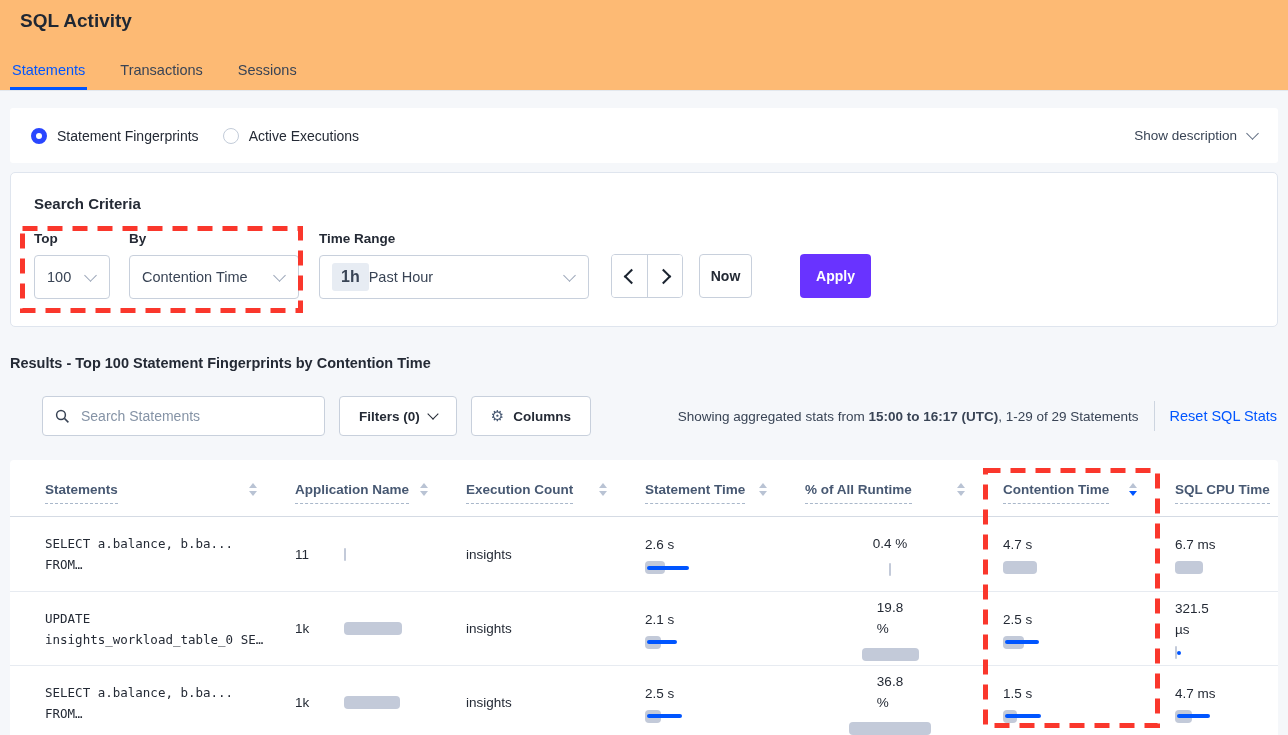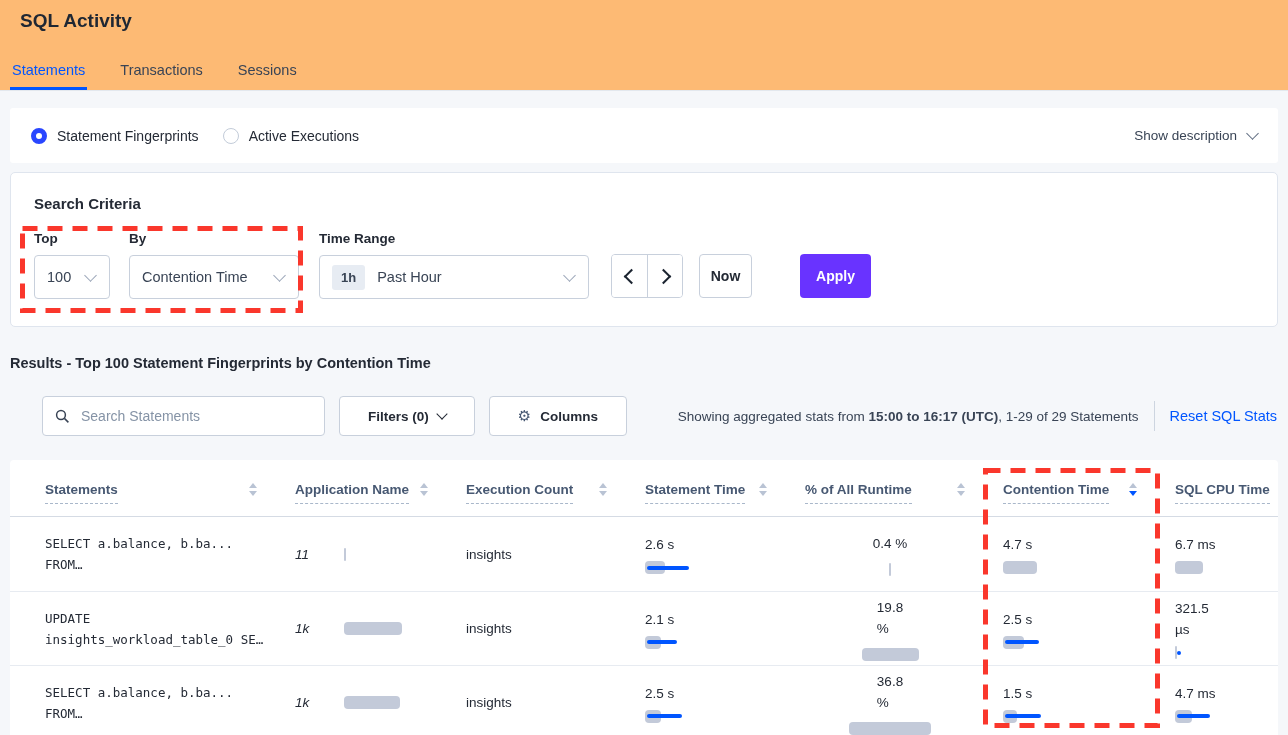--- a/index.html
+++ b/index.html
@@ -32,22 +32,22 @@
   .card-title{position:absolute;left:23px;top:22px;font-size:15px;font-weight:700;color:#242a35;}
   .field{position:absolute;top:58px;}
   .field-top{left:23px;width:76px;}
   .field-by{left:118px;width:170px;}
   .field-range{left:308px;width:270px;}
   .f-label{font-size:13.5px;font-weight:700;color:#242a35;margin-bottom:9px;}
   .select{height:44px;border:1px solid #c8d0dc;border-radius:4px;display:flex;align-items:center;
           padding:0 30px 0 12px;font-size:14.5px;color:#394455;background:#fff;position:relative;
           cursor:pointer;box-sizing:border-box;}
   .select .chev{position:absolute;right:14px;top:50%;margin-top:-6px;}
-  .range-badge{background:#e7ecf3;color:#394455;font-weight:700;font-size:13px;padding:5px 9px;
-               border-radius:3px;margin-right:12px;}
+  .range-badge{background:#e7ecf3;color:#394455;font-weight:700;font-size:16px;padding:5px 9px;
+               border-radius:3px;}
   .nav-group{position:absolute;left:600px;top:81px;display:flex;height:44px;border:1px solid #c8d0dc;
              border-radius:4px;overflow:hidden;background:#fff;box-sizing:border-box;}
   .nav-btn{width:35px;height:100%;border:none;background:#fff;display:flex;align-items:center;
            justify-content:center;cursor:pointer;padding:0;}
   .nav-btn + .nav-btn{border-left:1px solid #c8d0dc;}
   .chev-left{width:9px;height:9px;border-left:2.6px solid #1b2430;border-bottom:2.6px solid #1b2430;
              transform:rotate(45deg);margin-left:4px;}
   .chev-right{width:9px;height:9px;border-top:2.6px solid #1b2430;border-right:2.6px solid #1b2430;
               transform:rotate(45deg);margin-right:4px;}
   .now-btn{position:absolute;left:688px;top:81px;width:53px;height:44px;background:#fff;
@@ -59,21 +59,21 @@
   
   .results-heading{position:absolute;left:10px;top:355px;font-size:14.5px;font-weight:700;color:#242a35;}
   .controls-row{position:absolute;left:10px;right:11px;top:396px;height:40px;display:flex;align-items:center;margin-left:32px;}
   .search-box{width:283px;height:40px;border:1px solid #c8d0dc;border-radius:4px;background:#fff;
               display:flex;align-items:center;padding:0 12px;gap:9px;box-sizing:border-box;}
   .search-box svg{flex:none;}
   .search-box input{border:none;outline:none;flex:1;font-size:14px;color:#394455;font-family:inherit;
                     background:transparent;min-width:0;}
   .search-box input::placeholder{color:#8593a6;}
   .ctrl-btn{height:40px;border:1px solid #c8d0dc;border-radius:4px;background:#fff;display:flex;
-            align-items:center;gap:9px;padding:0 28px;font-size:13.5px;font-weight:700;color:#242a35;
+            align-items:center;gap:9px;padding:0 19px;font-size:13.5px;font-weight:700;color:#242a35;
             margin-left:14px;cursor:pointer;font-family:inherit;}
   .ctrl-btn .chev{border-color:#242a35;width:7px;height:7px;}
   .gear{font-family:"DejaVu Sans",sans-serif;font-size:15px;color:#475872;font-weight:400;line-height:1;}
   .right-stats{margin-left:auto;display:flex;align-items:center;}
   .stats-text{font-size:13.5px;color:#394455;white-space:nowrap;}
   .stats-text b{font-weight:700;}
   .v-divider{width:1px;height:30px;background:#cdd5e0;margin:0 15px;}
   .reset-link{font-size:14.5px;color:#0055ff;cursor:pointer;white-space:nowrap;text-decoration:none;}
 
   
@@ -92,21 +92,21 @@
             border-top:5px solid #b9c3d4;}
   .tri-down.active{border-top-color:#0055ff;}
   .t-row{align-items:center;border-bottom:1px solid #e7ebf1;height:74px;}
   .t-row.first{height:75px;}
   .cell{padding-right:28px;min-width:0;}
   .mono{font-family:"DejaVu Sans Mono",monospace;font-size:12.5px;color:#242a35;line-height:21px;
         white-space:nowrap;overflow:hidden;}
   .val{font-size:13.5px;color:#242a35;line-height:19px;}
   .val-line{display:block;font-size:13.5px;color:#242a35;line-height:21px;white-space:nowrap;}
   .val-line:empty{display:none;}
-  .exec-cell{display:flex;align-items:center;gap:15px;font-style:italic;}
+  .exec-cell{display:flex;align-items:center;gap:15px;}
   .exec-cell .val{width:34px;flex:none;}
   .bar-wrap{position:relative;height:13px;display:flex;align-items:center;flex:none;}
   .bar-gray{height:13px;border-radius:4px;background:#c3cad9;}
   .bar-blue{position:absolute;left:2px;top:50%;transform:translateY(-50%);height:4px;border-radius:2px;
             background:#0055ff;}
   .metric .bar-wrap{margin-top:6px;}
   .runtime-cell{display:flex;align-items:center;gap:9px;flex-direction:column;}
   .runtime-cell .lines{min-width:0;}
 
   

